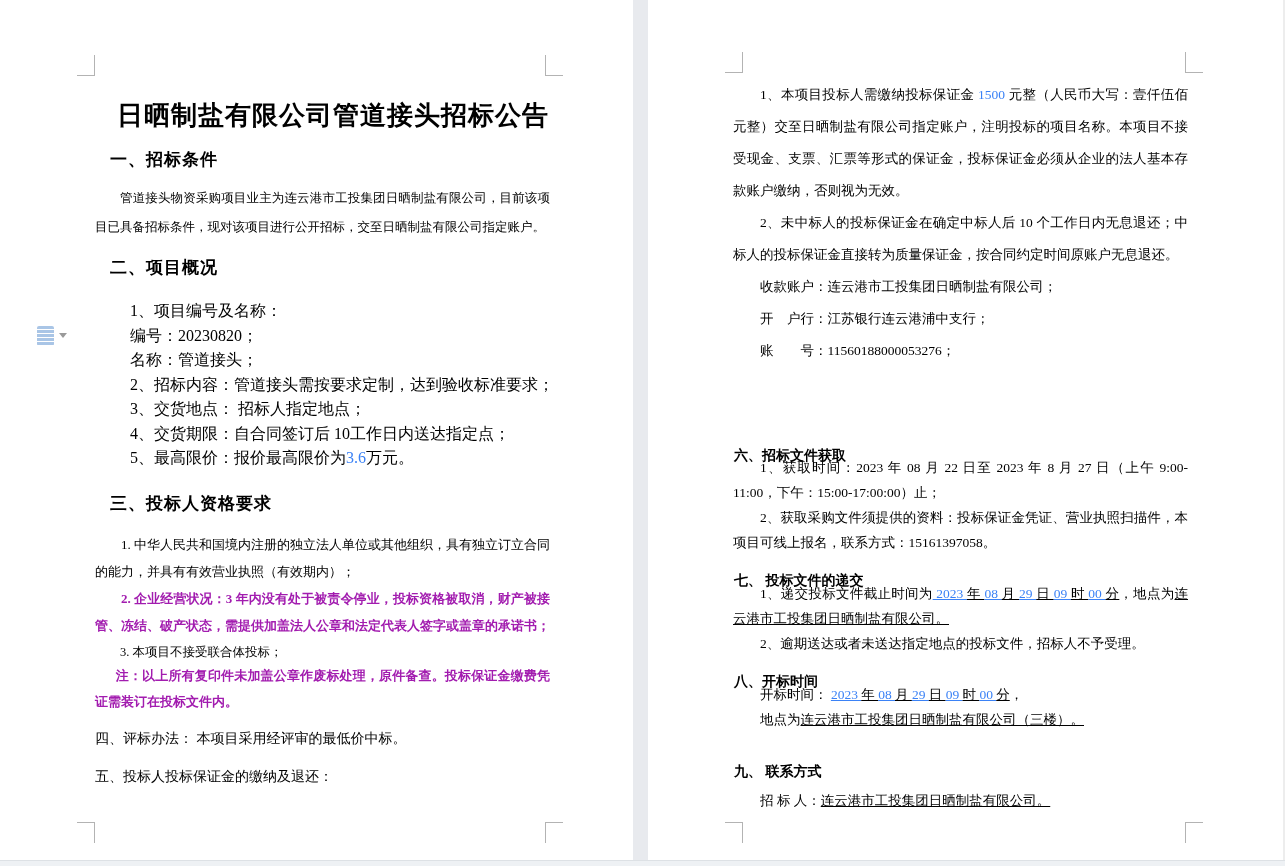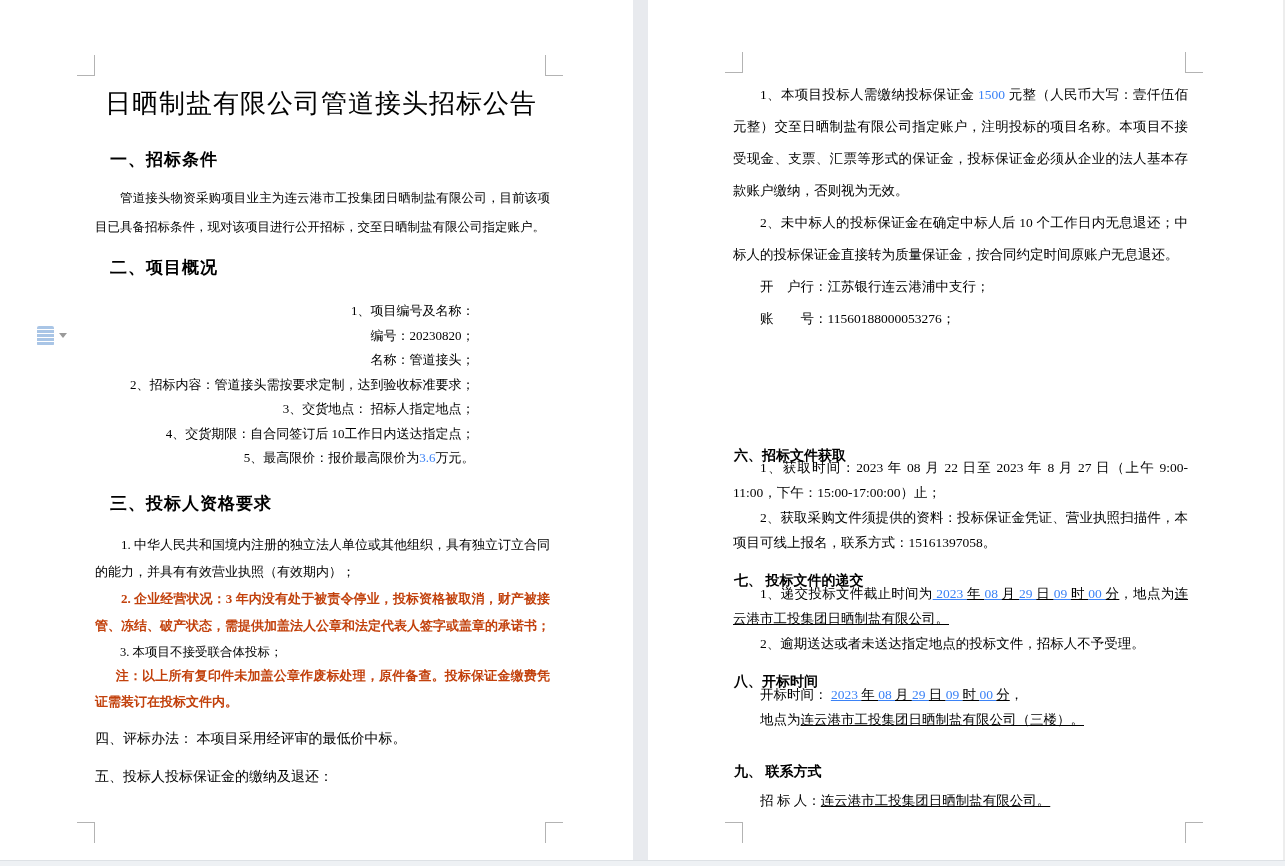--- a/index.html
+++ b/index.html
@@ -13,30 +13,30 @@
   .bottombar{position:absolute;left:0;top:860px;width:1285px;height:6px;background:#eef1f4;border-top:1px solid #dde1e5;box-sizing:border-box;}
 
   
   .cm{position:absolute;width:18px;height:21px;box-sizing:border-box;}
   .cm.tl{border-right:1px solid #b3b3b3;border-bottom:1px solid #b3b3b3;}
   .cm.tr{border-left:1px solid #b3b3b3;border-bottom:1px solid #b3b3b3;}
   .cm.bl{border-right:1px solid #b3b3b3;border-top:1px solid #b3b3b3;}
   .cm.br{border-left:1px solid #b3b3b3;border-top:1px solid #b3b3b3;}
 
   .red{color:#3b82f6;}
-  .redbold{color:#c2410c;font-weight:bold;}
+  .redbold{color:#a21caf;font-weight:bold;}
   .u{text-decoration:underline;}
 
   
-  .doc-title{position:absolute;left:85px;top:86px;width:472px;margin:0;text-align:center;font-size:26px;font-weight:normal;letter-spacing:1px;}
+  .doc-title{position:absolute;left:85px;top:86px;width:472px;margin:12px;text-align:center;font-size:26px;font-weight:bold;letter-spacing:1px;}
   .h{position:absolute;left:110px;margin:0;font-size:17px;font-weight:bold;letter-spacing:1px;}
   .p1s1h{top:148px;}
   .p1s1b{position:absolute;left:95px;top:184px;width:455px;margin:0;font-size:12.5px;line-height:29px;text-indent:2em;text-align:justify;}
   .p1s2h{top:256px;}
-  .p1s2items{position:absolute;left:130px;top:299px;font-size:13px;line-height:24.5px;text-align:right;}
+  .p1s2items{position:absolute;left:130px;top:299px;font-size:16px;line-height:24.5px;}
   .p1s3h{top:492px;}
   .pbody{position:absolute;left:95px;width:455px;margin:0;font-size:13px;line-height:27px;text-indent:2em;text-align:justify;}
   .p1s3p1{top:531px;}
   .p1s3p2{top:585px;}
   .p1s3p3{top:639px;font-size:12.5px;}
   .p1s3note{top:663px;line-height:26px;text-indent:1.6em;}
   .pline{position:absolute;left:95px;margin:0;font-size:14px;}
   .p1s4{top:730px;}
   .p1s5{top:768px;}
 
@@ -106,20 +106,21 @@
 
   <section class="page page2">
     <div class="cm tl" style="left:77px;top:52px;"></div>
     <div class="cm tr" style="left:537px;top:52px;"></div>
     <div class="cm bl" style="left:77px;top:822px;"></div>
     <div class="cm br" style="left:537px;top:822px;"></div>
 
     <div class="blockA">
       <p class="pA"><span>1、本项目投标人需缴纳投标保证金 </span><span class="red">1500</span><span> 元整（人民币大写：壹仟伍佰元整）交至日晒制盐有限公司指定账户，注明投标的项目名称。本项目不接受现金、支票、汇票等形式的保证金，投标保证金必须从企业的法人基本存款账户缴纳，否则视为无效。</span></p>
       <p class="pA">2、未中标人的投标保证金在确定中标人后 10 个工作日内无息退还；中标人的投标保证金直接转为质量保证金，按合同约定时间原账户无息退还。</p>
+      <p class="pA">收款账户：连云港市工投集团日晒制盐有限公司；</p>
       <p class="pA">开　户行：江苏银行连云港浦中支行；</p>
       <p class="pA">账　　号：11560188000053276；</p>
     </div>
 
     <h3 class="h2 p2s6h">六、招标文件获取</h3>
     <div class="blockB s6b">
       <p class="pB">1、获取时间：2023 年 08 月 22 日至 2023 年 8 月 27 日（上午 9:00-11:00，下午：15:00-17:00:00）止；</p>
       <p class="pB">2、获取采购文件须提供的资料：投标保证金凭证、营业执照扫描件，本项目可线上报名，联系方式：15161397058。</p>
     </div>
 

